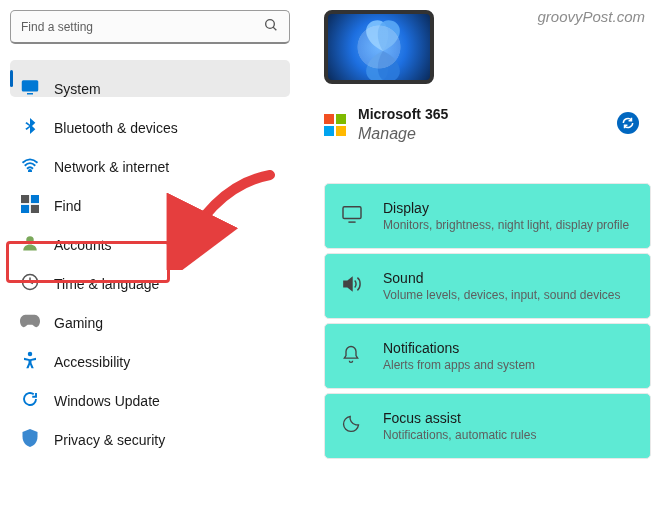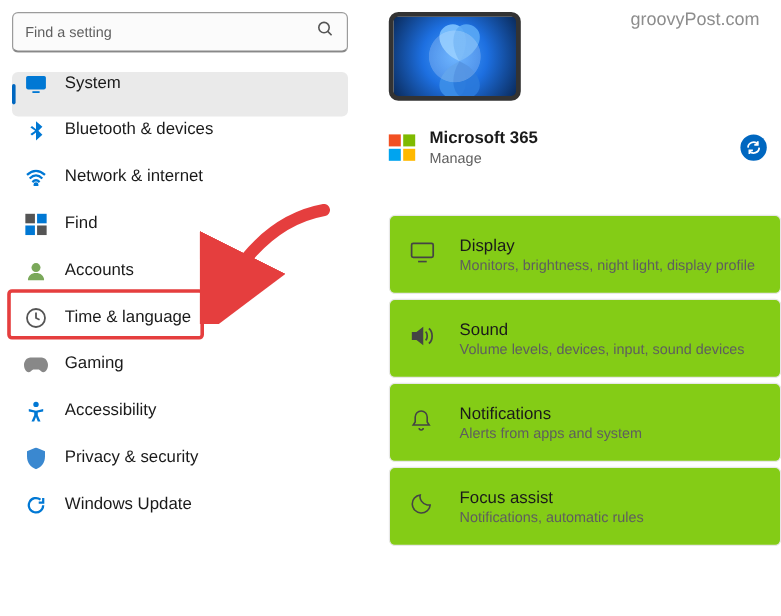--- a/index.html
+++ b/index.html
@@ -25,68 +25,68 @@
     margin-bottom: 16px;
   }
   .search input {
     flex: 1; border: none; outline: none; background: transparent;
     font-size: 12px; color: #8b5cf6;
   }
   .search input::placeholder { color: #5f5f5f; }
   .search .sicon { color: #555; }
   .nav { display: flex; flex-direction: column; gap: 2px;}
   .nav-item {
-    display: flex; align-items: flex-start;
+    display: flex; align-items: flex-end;
     height: 37px; padding: 0 10px; border-radius: 5px;
     font-size: 14px; cursor: pointer; position: relative;
   }
   .nav-item.selected { background: #eaeaea; }
   .nav-item.selected::before {
     content:""; position:absolute; left:0; top:10px; bottom:10px;
     width:3px; background:#0067c0; border-radius:3px;
   }
   .nav-item .icon { width: 20px; height: 20px; margin-right: 14px; display:flex; align-items:center; justify-content:center;}
   .nav-item .label { font-size: 14px; color: #1a1a1a; }
   .highlight-box {
     position:absolute; border:3px solid #e53e3e; border-radius:4px;
     left:6px; top:241px; width:164px; height:42px; z-index:5;
   }
   .arrow {
     position:absolute; z-index:6; left:160px; top:170px; width:120px; height:100px;
   }
   .main { flex:1; padding: 10px 0 0 24px; overflow:hidden; }
-  .watermark { position:absolute; top:8px; right:18px; color:#8d8d8d; font-size:15px; }
+  .watermark { position:absolute; top:8px; right:6px; color:#8d8d8d; font-size:15px; font-style:italic; }
   .desktop-thumb {
     width:110px; height:74px; border-radius:8px; border:4px solid #333;
     background: radial-gradient(circle at 50% 50%, #4aa3ff 0%, #1d6fe0 45%, #0a2a5a 100%);
     overflow:hidden; position:relative; margin-bottom:22px;
   }
   .desktop-thumb::after{
     content:""; position:absolute; inset:0;
     background: radial-gradient(circle at 50% 50%, rgba(255,255,255,.2) 0 35%, transparent 36%);
   }
   .account-row { display:flex; gap:40px; align-items:flex-start; margin-bottom:40px;}
   .acct { display:flex; align-items:center; gap:12px; }
   .acct .t { font-weight:600; font-size:14px; }
-  .acct .s { font-size:12px; color:#5f5f5f; margin-top:3px; }
+  .acct .s { font-size:16px; color:#5f5f5f; margin-top:3px;font-style:italic; }
   .acct .s.link { color:#0067c0; }
   .acct .bullet { color:#0067c0; margin-right:4px;}
   .sync {
     position:absolute; right:12px; top:112px;
     width:22px; height:22px; border-radius:50%;
     background:#0067c0; display:flex; align-items:center; justify-content:center;
   }
   .ms-logo { display:grid; grid-template-columns:10px 10px; grid-template-rows:10px 10px; gap:2px;}
   .ms-logo span:nth-child(1){background:#f25022;}
   .ms-logo span:nth-child(2){background:#7fba00;}
   .ms-logo span:nth-child(3){background:#00a4ef;}
   .ms-logo span:nth-child(4){background:#ffb900;}
   .cards { display:flex; flex-direction:column; gap:4px; }
   .card {
-    border:1px solid #e8e8e8; background:#84cc16; border-radius:5px;
+    border:1px solid #e8e8e8; background:#5eead4; border-radius:5px;
     padding:14px 16px; display:flex; align-items:center; gap:20px;
     min-height:66px;
   }
   .card .cicon { width:22px; color:#444; }
   .card .ct { font-size:14px; font-weight:500;}
   .card .cs { font-size:12px; color:#5e5e5e; margin-top:2px; white-space:nowrap;}
 </style>
 </head>
 <body>
 
@@ -174,34 +174,34 @@
         <span class="icon">
           <svg width="18" height="18" viewBox="0 0 24 24" fill="#0078d4">
               <circle cx="12" cy="4" r="3"></circle>
               <path d="M4 9l8 2 8-2v3l-6 1v3l3 7h-3l-2-5-2 5H7l3-7v-3L4 12z"></path>
             </svg>
         </span>
         <span class="label">Accessibility</span>
       </div>
       <div class="nav-item">
         <span class="icon">
-          <svg width="16" height="18" viewBox="0 0 20 24" fill="#3a88d0">
-              <path d="M10 0l10 4v6c0 7-4 12-10 14C4 22 0 17 0 10V4z"></path>
-            </svg>
-        </span>
-        <span class="label">Privacy &amp; security</span>
-      </div>
-      <div class="nav-item">
-        <span class="icon">
           <svg width="18" height="18" viewBox="0 0 24 24" fill="none" stroke="#0078d4" stroke-width="2.5">
               <path d="M20 12a8 8 0 1 1-3-6.2"></path>
               <path d="M20 4v5h-5"></path>
             </svg>
         </span>
         <span class="label">Windows Update</span>
+      </div>
+      <div class="nav-item">
+        <span class="icon">
+          <svg width="16" height="18" viewBox="0 0 20 24" fill="#3a88d0">
+              <path d="M10 0l10 4v6c0 7-4 12-10 14C4 22 0 17 0 10V4z"></path>
+            </svg>
+        </span>
+        <span class="label">Privacy &amp; security</span>
       </div>
     </div>
   </div>
 
   <div class="main">
     <div class="desktop-thumb">
       <svg width="110" height="74" viewBox="0 0 110 74" style="position:absolute;inset:0">
         <g transform="translate(55 37)">
           <path d="M0 0 C-18 -8 -22 -25 -10 -30 C5 -35 10 -15 0 0" fill="#7ec3ff" opacity=".9"></path>
           <path d="M0 0 C18 -8 22 -25 10 -30 C-5 -35 -10 -15 0 0" fill="#5aa8f5" opacity=".9"></path>

